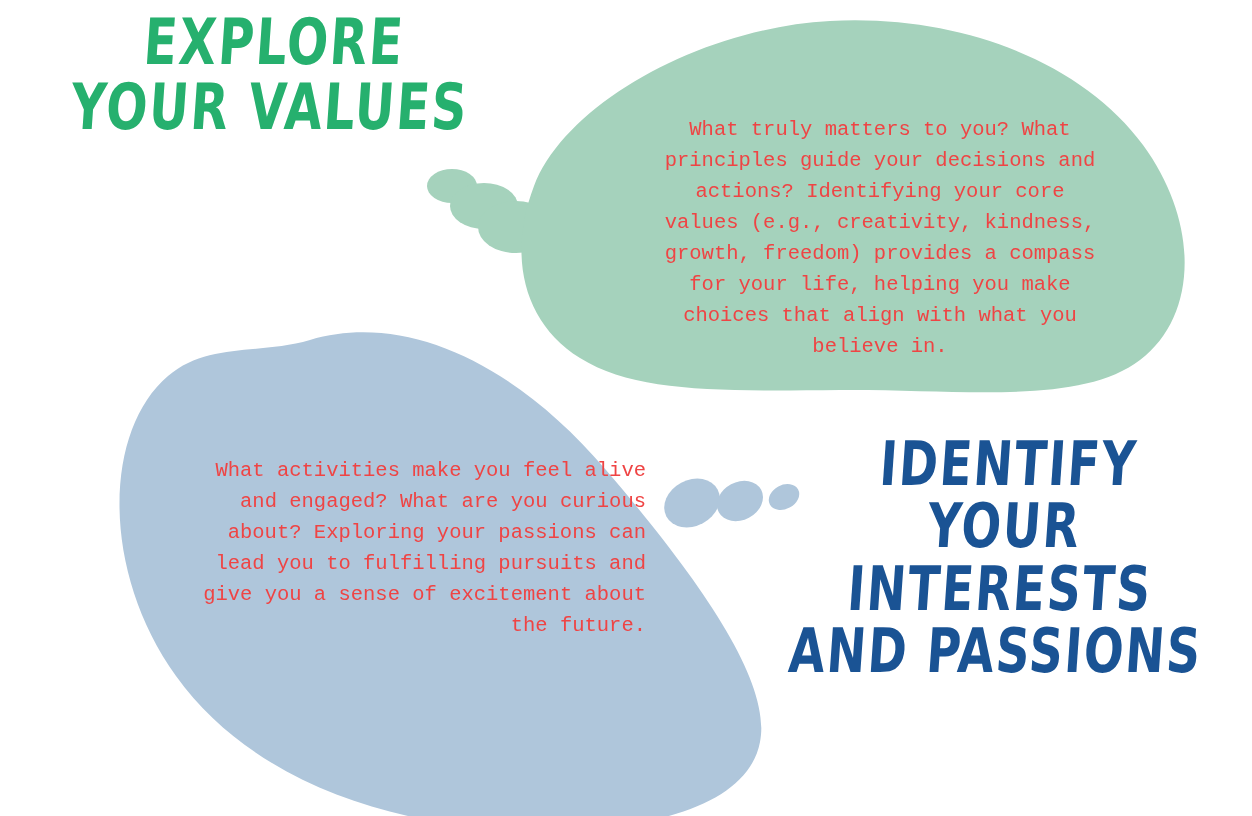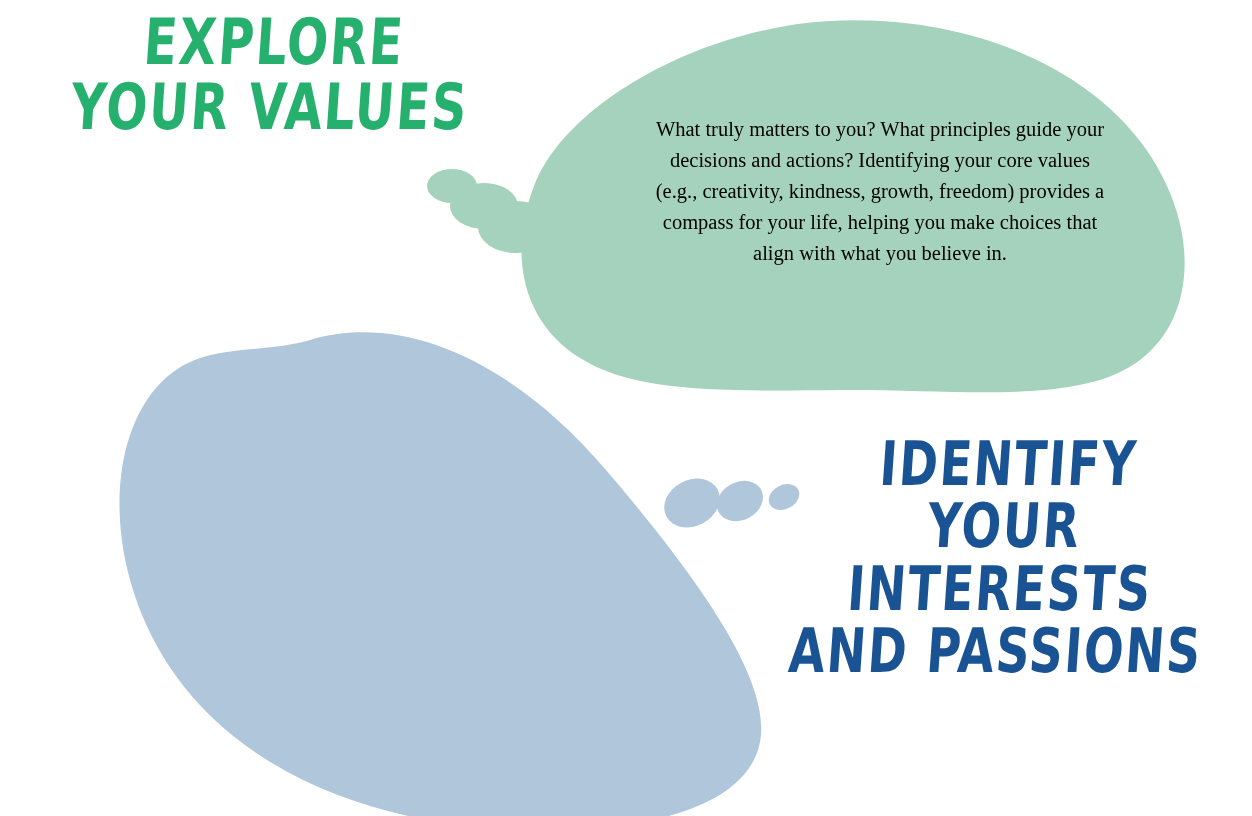--- a/index.html
+++ b/index.html
@@ -57,22 +57,22 @@
     top: 452px;
     width: 460px;
     text-align: center;
     font-size: 52px;
     color: #1a5394;
   }
 
   
   .body-text {
     position: absolute;
-    color: #000000;
-    font-family: Liberation Serif, serif;
+    color: #ef4444;
+    font-family: Liberation Mono, monospace;
     font-stretch: condensed;
     -webkit-font-smoothing: antialiased;
   }
 
   #text-values {
     left: 654px;
     top: 114px;
     width: 452px;
     text-align: center;
     font-size: 20.5px;
@@ -122,18 +122,19 @@
       <ellipse cx="740" cy="501" rx="24" ry="19" fill="#afc6db" transform="rotate(-28 740 501)"></ellipse>
       <ellipse cx="784" cy="497" rx="16" ry="12" fill="#afc6db" transform="rotate(-28 784 497)"></ellipse>
     </g>
   </svg>
 
   <div class="marker-heading" id="heading-explore">EXPLORE
 YOUR VALUES</div>
 
   <div class="body-text" id="text-values">What truly matters to you? What principles guide your decisions and actions? Identifying your core values (e.g., creativity, kindness, growth, freedom) provides a compass for your life, helping you make choices that align with what you believe in.</div>
 
+  <div class="body-text" id="text-passions">What activities make you feel alive and engaged? What are you curious about? Exploring your passions can lead you to fulfilling pursuits and give you a sense of excitement about the future.</div>
 
   <div class="marker-heading" id="heading-identify">IDENTIFY
 YOUR INTERESTS
 AND PASSIONS</div>
 
 </div>
 
 </body></html>

